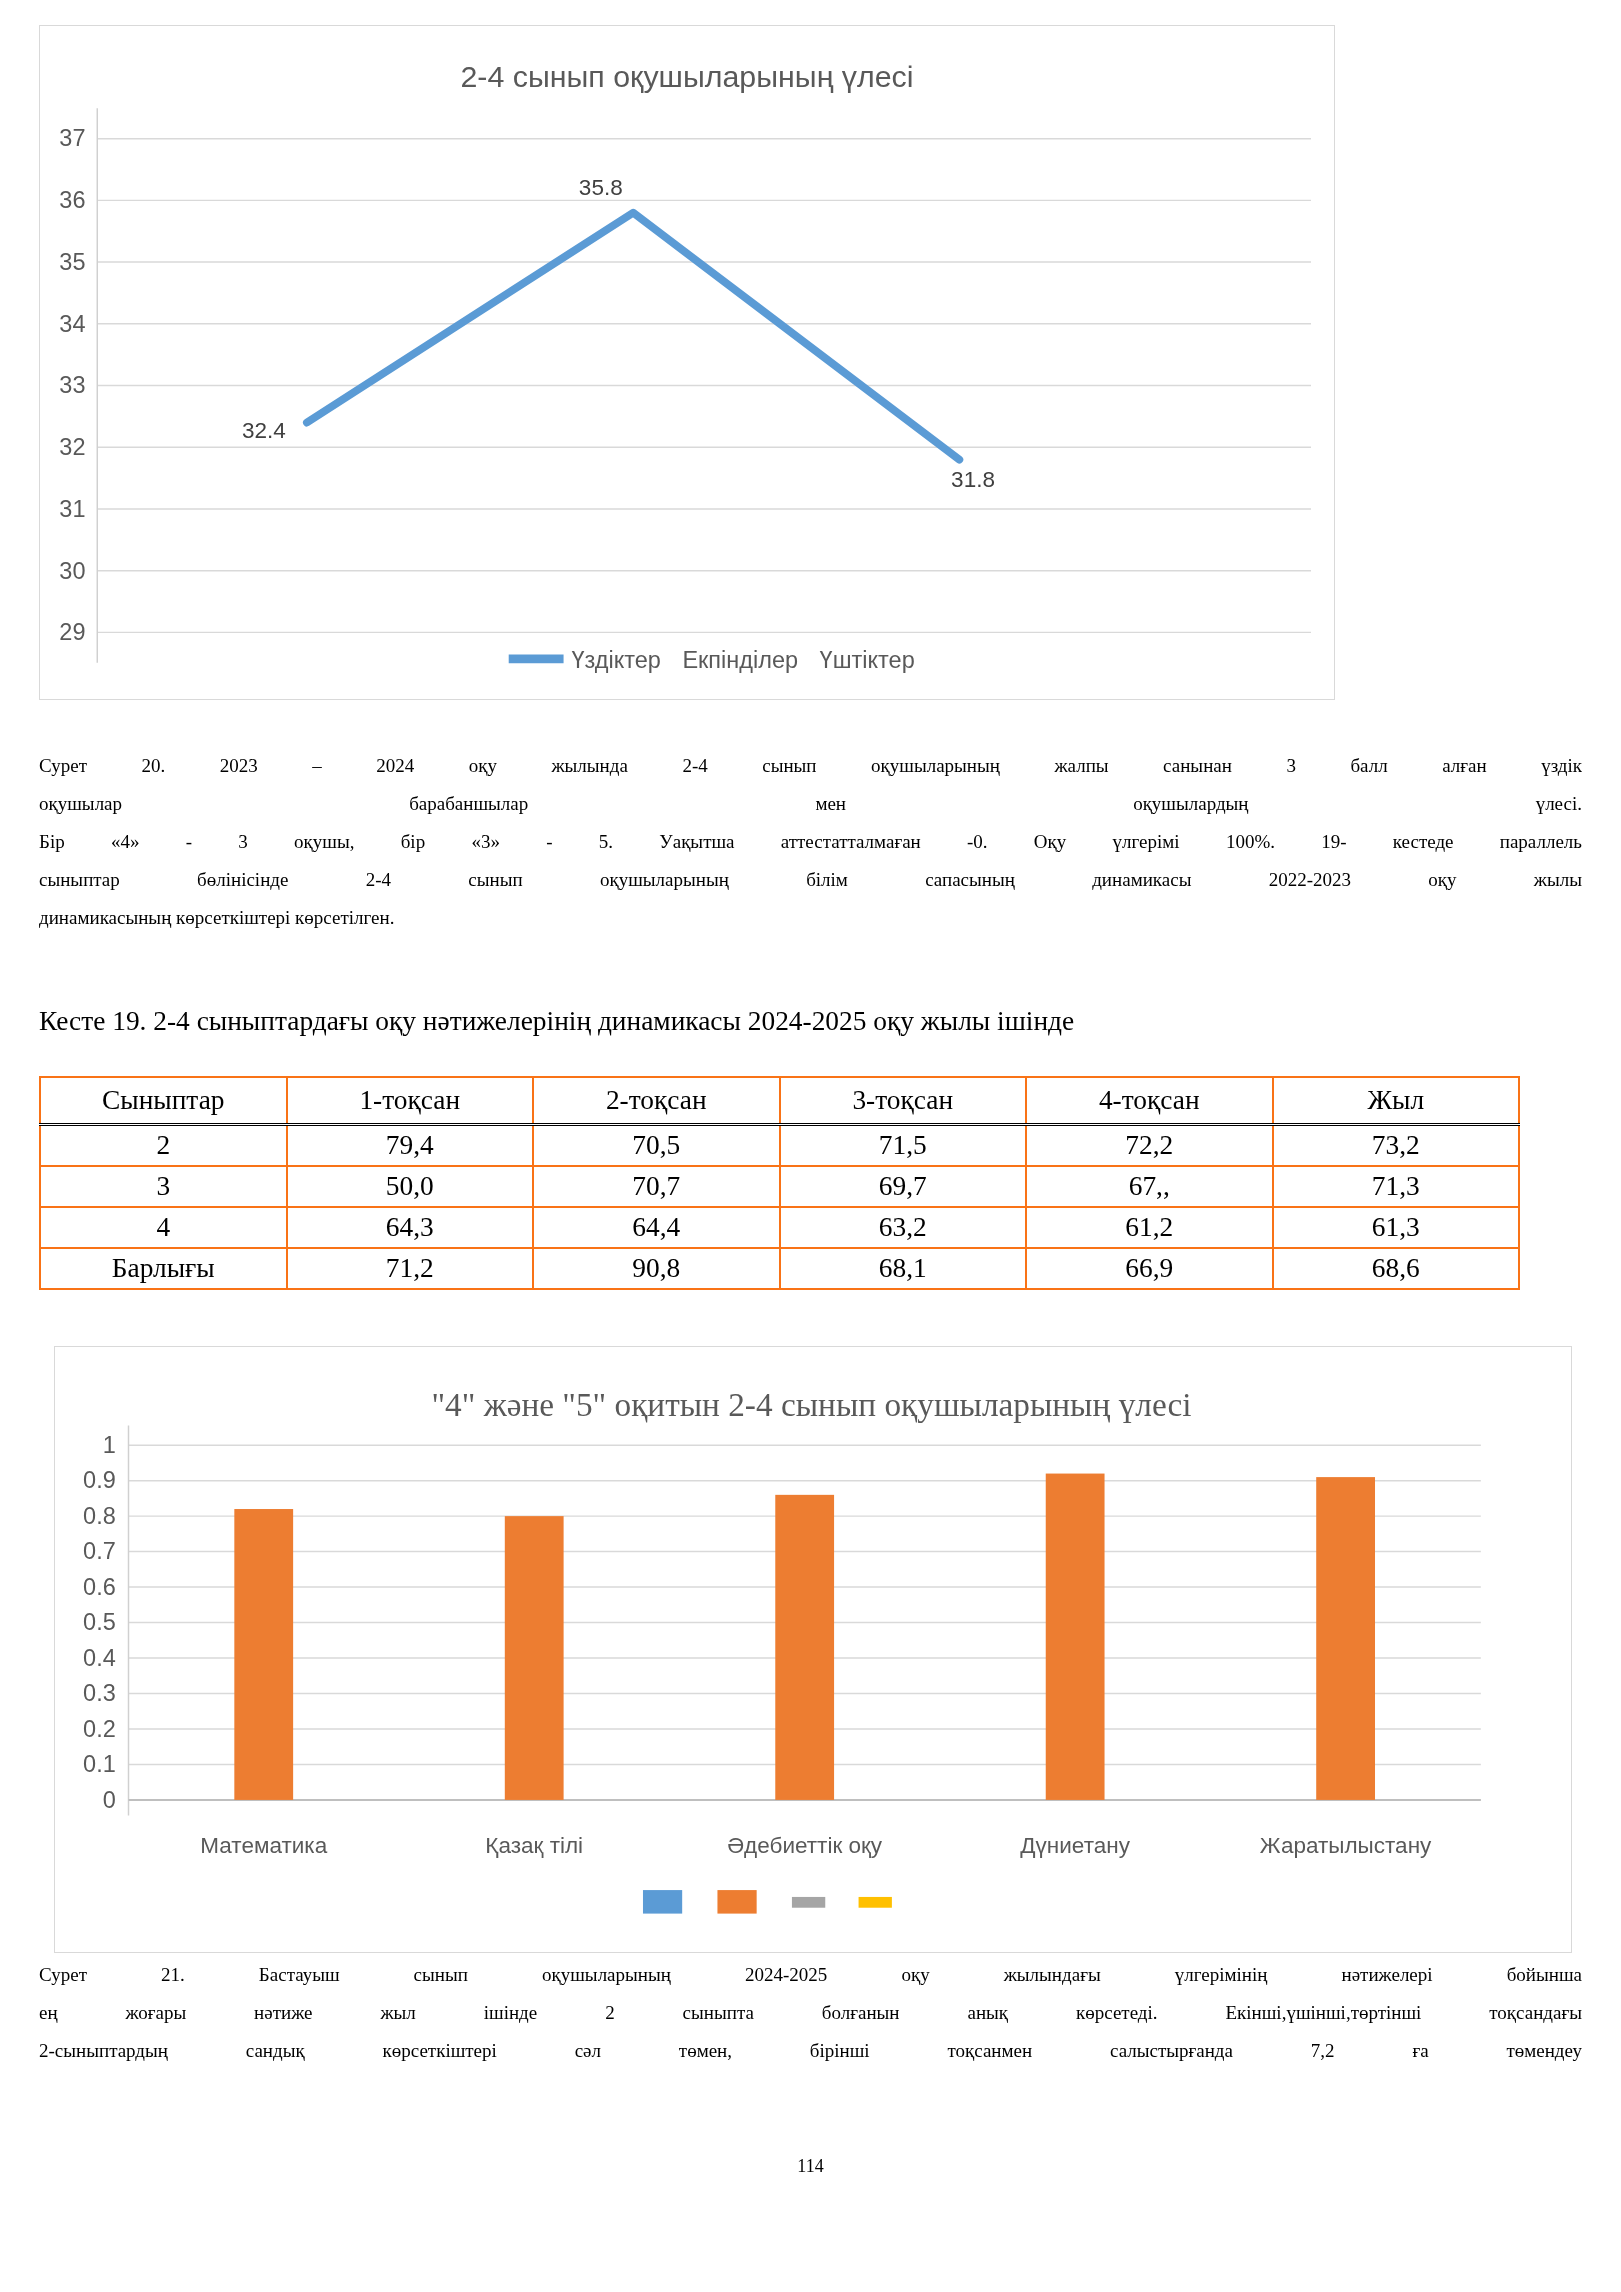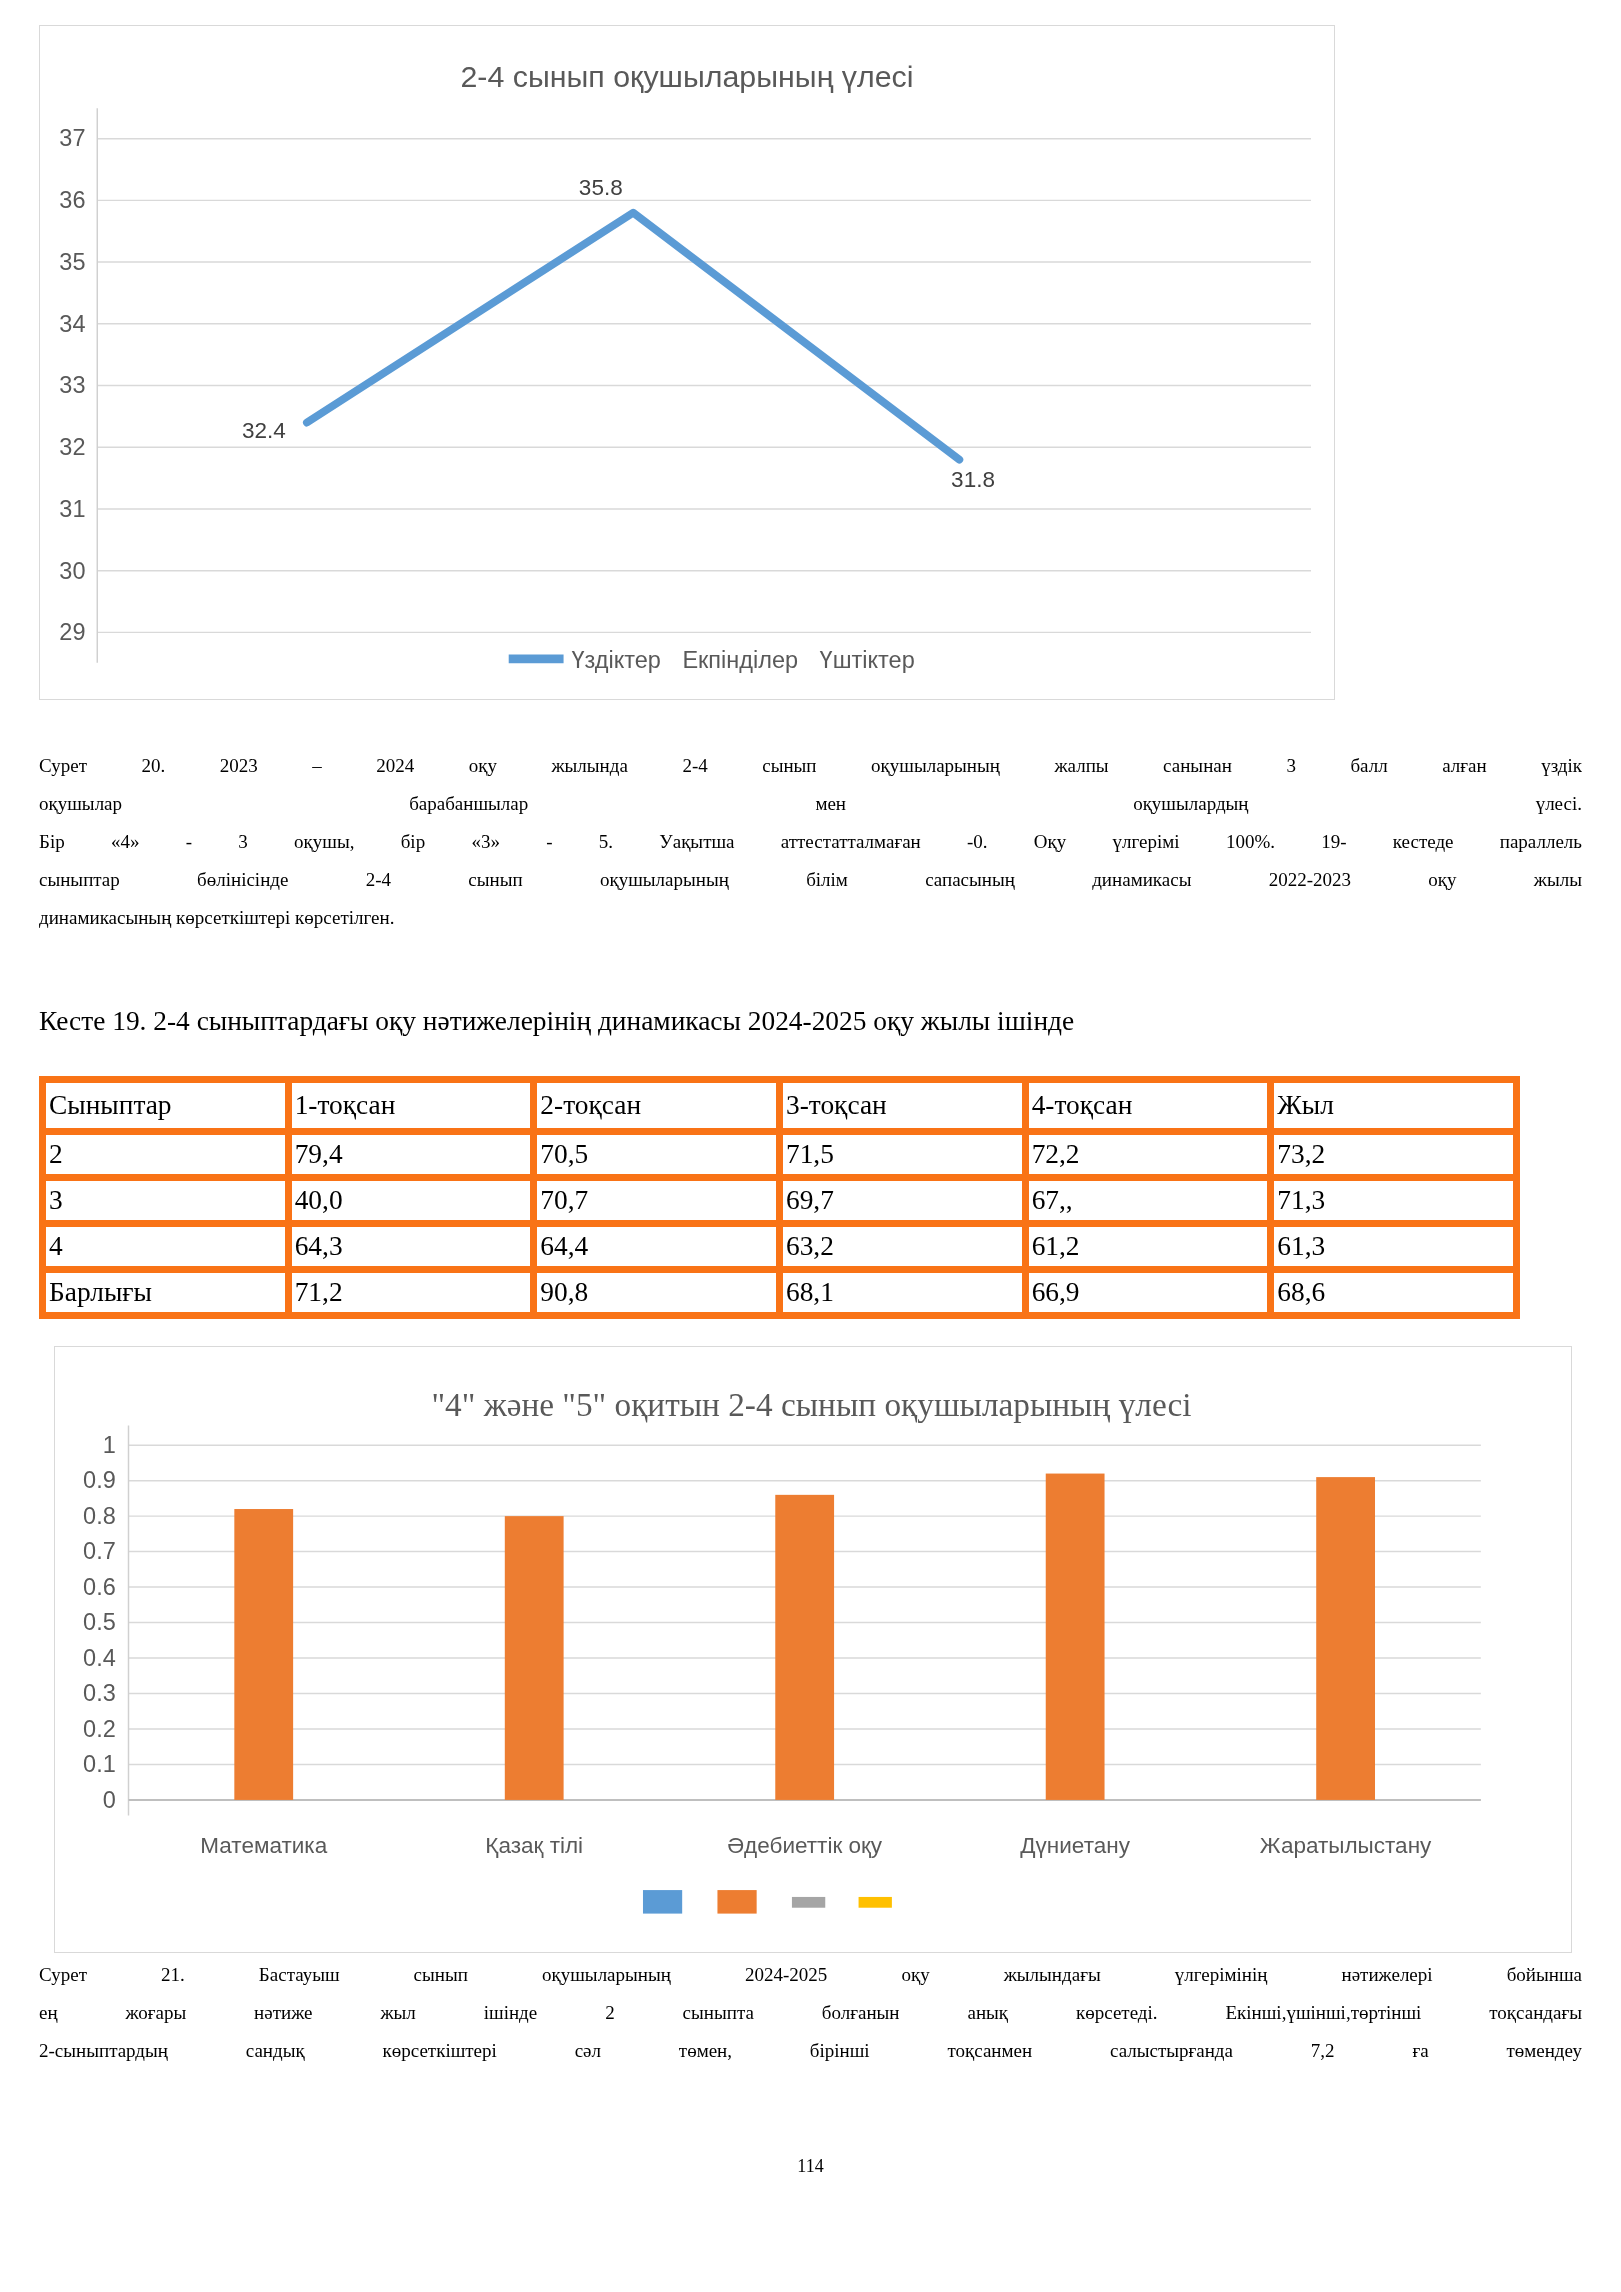--- a/index.html
+++ b/index.html
@@ -14,21 +14,21 @@
   .para{position:absolute;left:39px;width:1543px;font-size:19px;line-height:38px;}
   .para-line{text-align:justify;text-align-last:justify;white-space:normal;}
   .para-line.last{text-align-last:auto;}
 
   .caption{position:absolute;left:39px;width:1543px;font-size:27.4px;}
 
   
   .tbl-wrap{position:absolute;left:39px;top:1076px;width:1481px;}
   table.res{border-collapse:collapse;table-layout:fixed;width:1481px;
             font-size:27.4px;font-family:"Liberation Serif", serif;}
-  table.res th, table.res td{border:7px solid #f97316;padding:2px 3px;text-align:left;
+  table.res th, table.res td{border:2px solid #f97316;padding:2px 19px;text-align:center;
             font-weight:normal;overflow:hidden;white-space:nowrap;}
   table.res thead th{height:41px;border-bottom:3.9px double #000;}
   table.res tbody td{height:35px;}
 
   .pagenum{position:absolute;left:0;width:1621px;text-align:center;font-size:18px;}
 
   
   .ax-tick{font-family:"Liberation Sans", sans-serif;fill:#595959;font-size:24px;}
   .dlabel{font-family:"Liberation Sans", sans-serif;fill:#404040;font-size:23px;}
   .ctitle-sans{font-family:"Liberation Sans", sans-serif;fill:#595959;font-size:31px;}
@@ -98,21 +98,21 @@
           <tr>
             <td>2</td>
             <td>79,4</td>
             <td>70,5</td>
             <td>71,5</td>
             <td>72,2</td>
             <td>73,2</td>
           </tr>
           <tr>
             <td>3</td>
-            <td>40,0</td>
+            <td>50,0</td>
             <td>70,7</td>
             <td>69,7</td>
             <td>67,,</td>
             <td>71,3</td>
           </tr>
           <tr>
             <td>4</td>
             <td>64,3</td>
             <td>64,4</td>
             <td>63,2</td>

